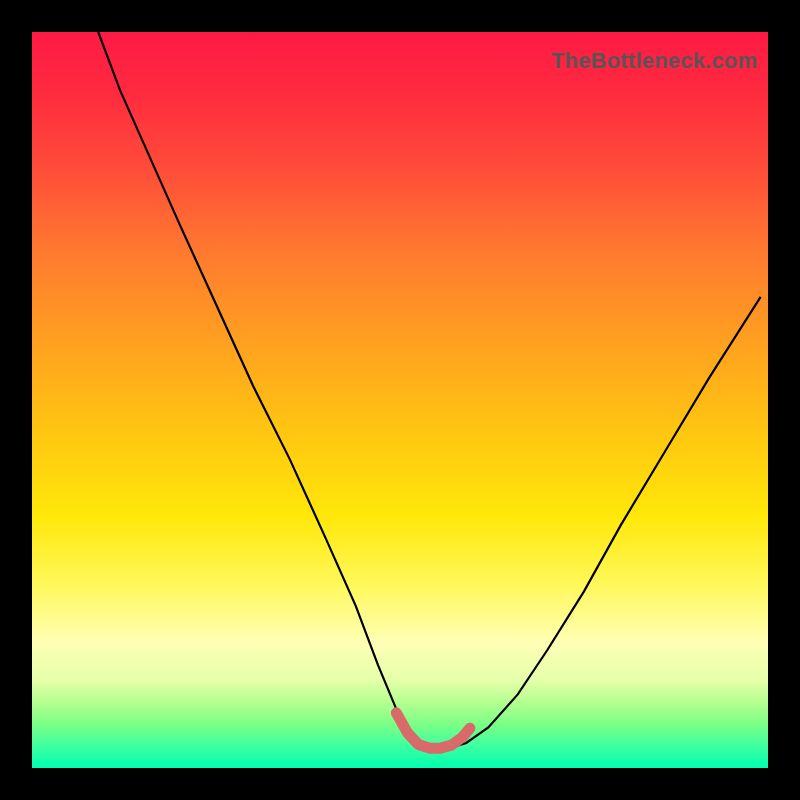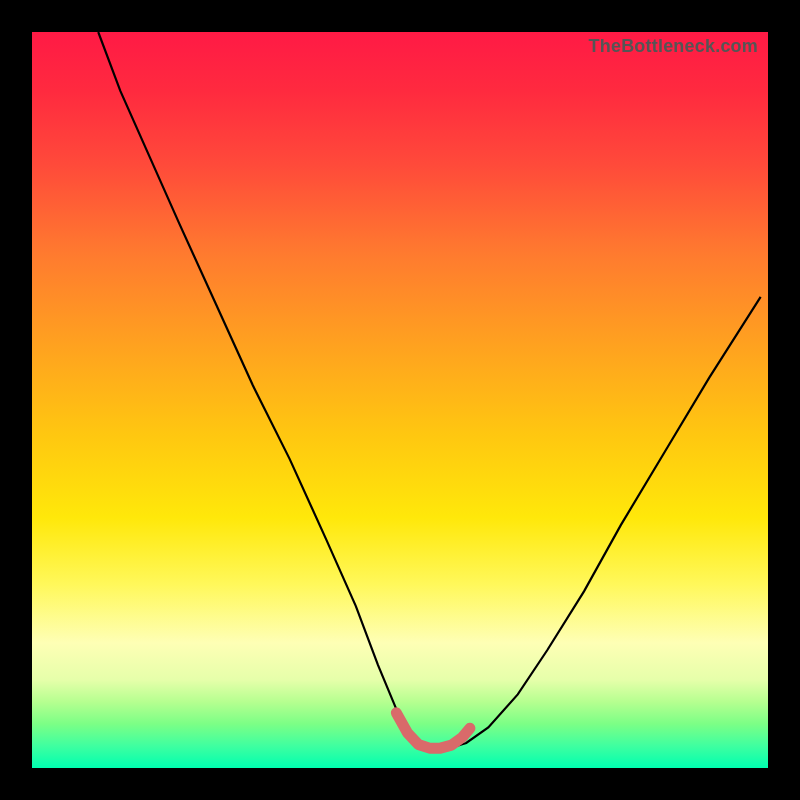--- a/index.html
+++ b/index.html
@@ -36,24 +36,24 @@
       #e6ffaa 88%,
       #b6ff90 91%,
       #7cff86 94%,
       #3fffa0 97%,
       #00ffb0 100%
     );
     overflow: hidden;
   }
   .watermark {
     position: absolute;
-    top: 4px;
+    top: 16px;
     right: 10px;
     color: #555;
-    font-size: 18px;
+    font-size: 22px;
     font-weight: 600;
     letter-spacing: 0.2px;
     user-select: none;
   }
   svg.curve {
     position: absolute;
     left: 0;
     top: 0;
     width: 736px;
     height: 736px;

